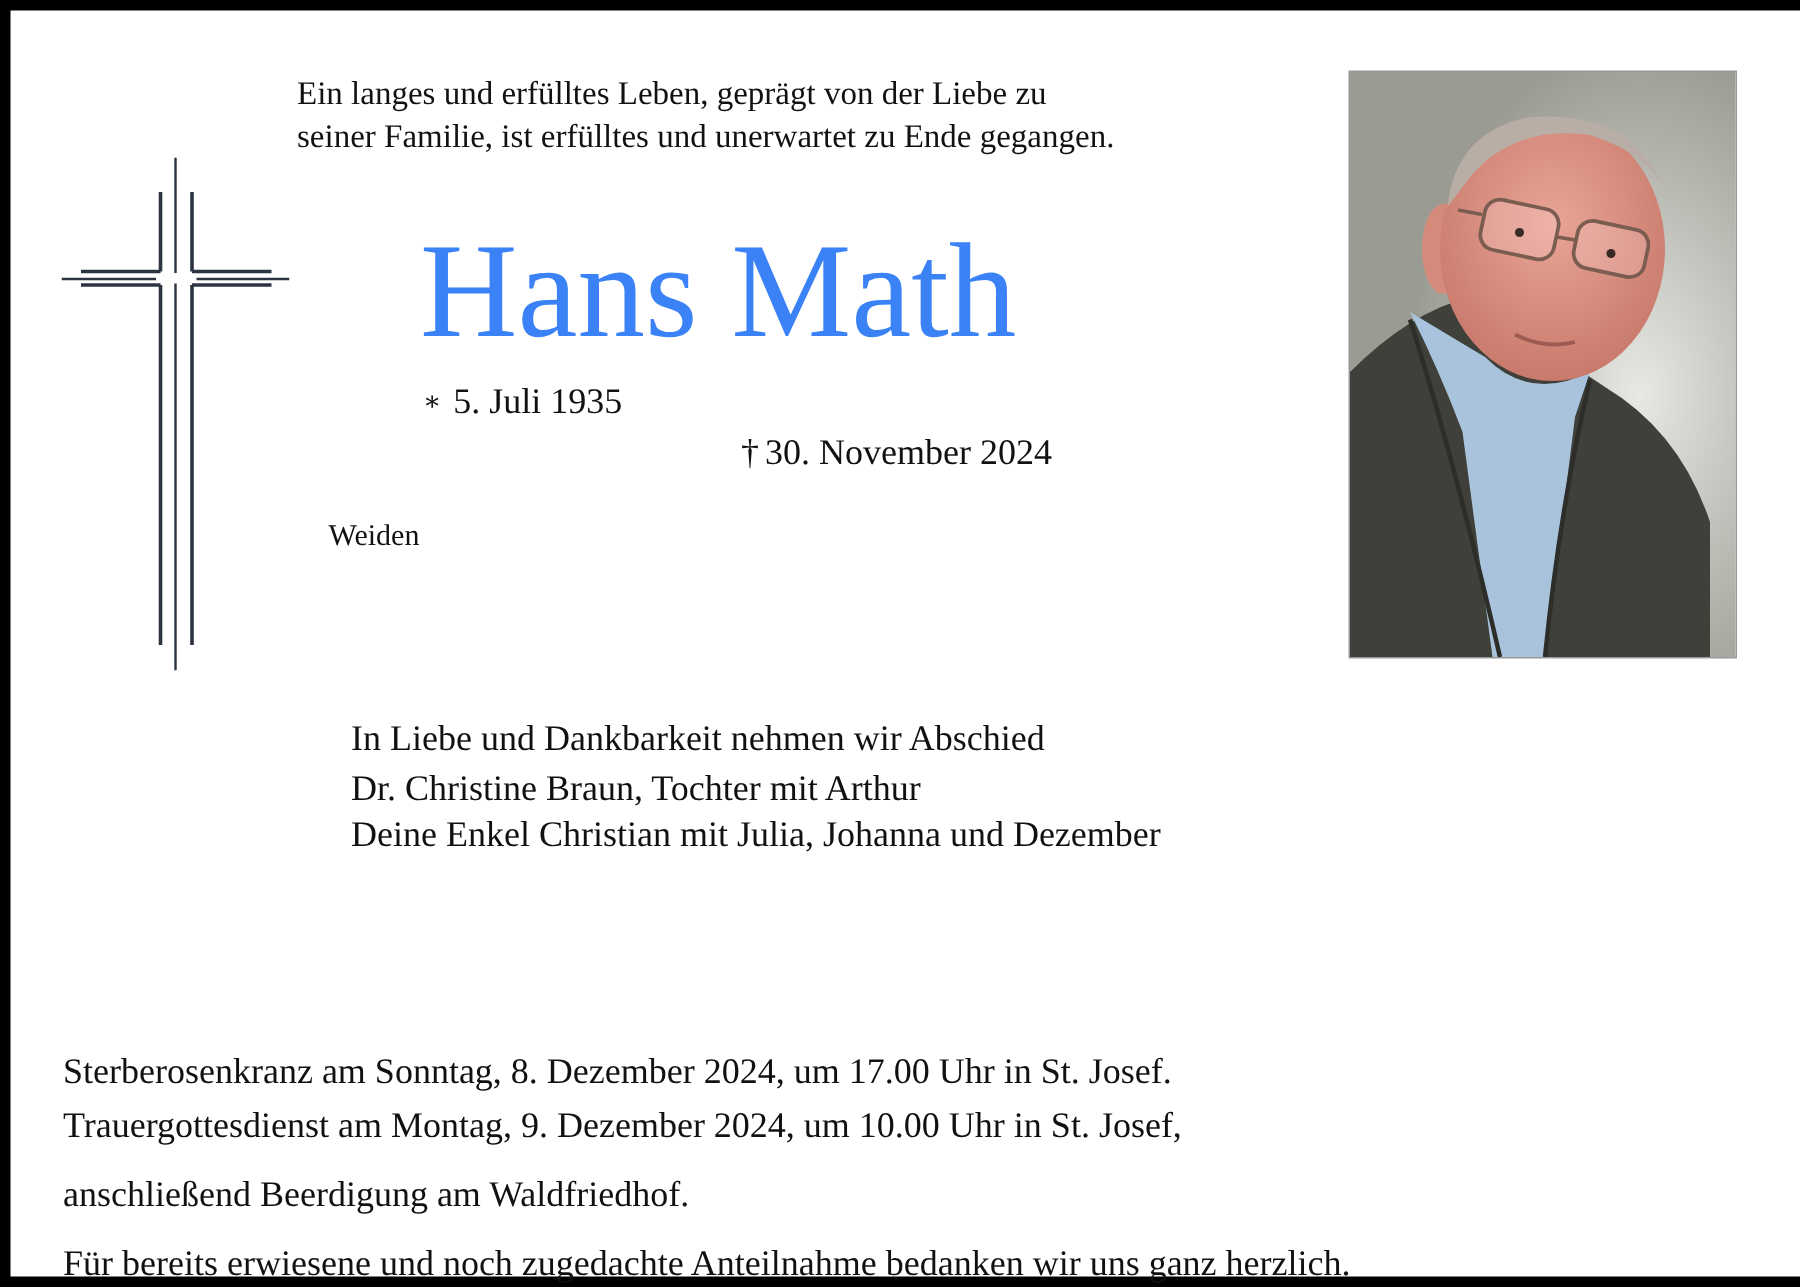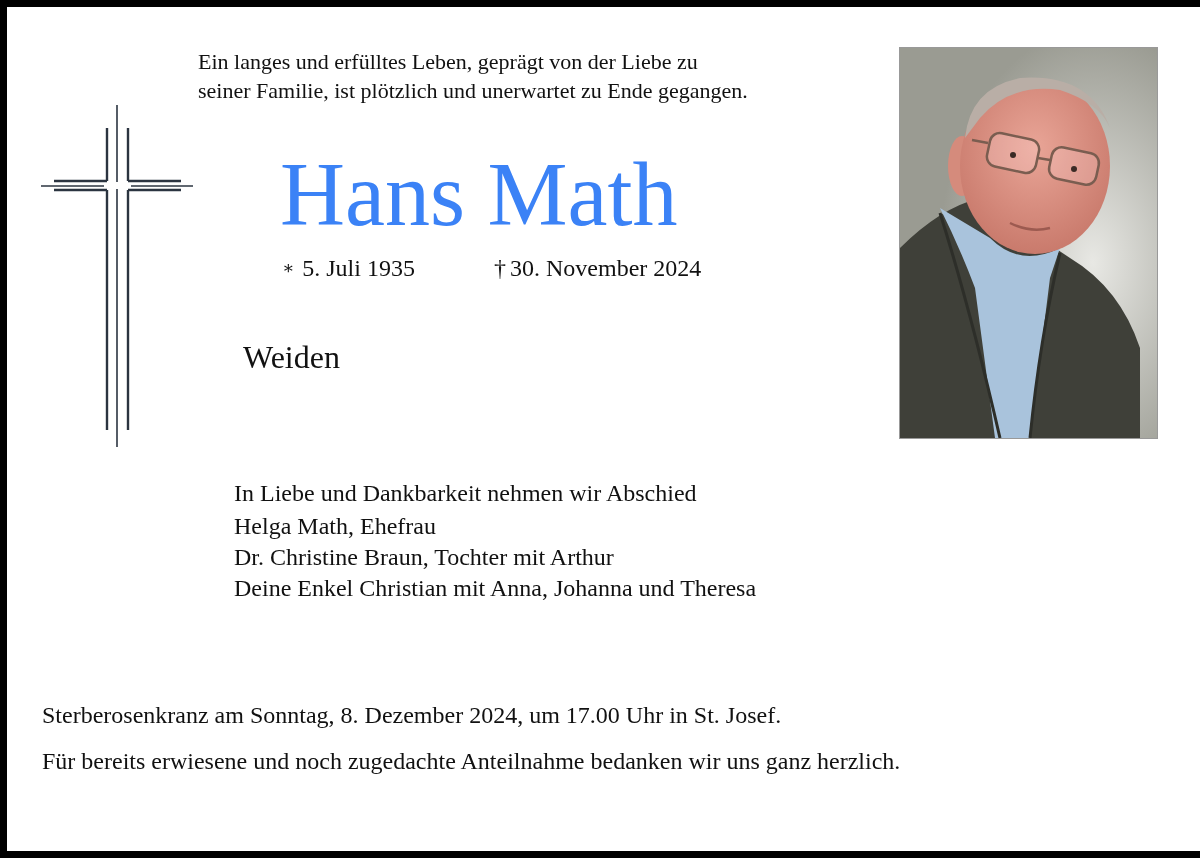--- a/index.html
+++ b/index.html
@@ -9,24 +9,24 @@
       background: #ffffff;
       font-family: "Liberation Serif", "DejaVu Serif", serif;
       color: #111;
       padding-left: 32px;
     }
     .abs { position: absolute; white-space: nowrap; }
     .intro { left: 191px; top: 40px; font-size: 22px; line-height: 29px; }
     .name { left: 273px; top: 138px; font-size: 90px; line-height: 100px; letter-spacing: 0px; color: #3b82f6; }
     .dates { top: 246px; font-size: 24px; line-height: 30px; }
     .birth { left: 275px; }
-    .death { left: 487px; }
+    .death { left: 487px; margin-top: 34px; }
     .star { font-size: 18px; margin-right: 8px; position: relative; top: -2px; }
     .dagger { margin-right: 4px; }
-    .city { left: 236px; top: 335px; font-size: 32px; line-height: 30px; }
+    .city { left: 212px; top: 335px; font-size: 20px; line-height: 30px; }
     .family { left: 227px; top: 422px; font-size: 24px; margin-top: 48px; }
     .family .heading { line-height: 32px; margin-bottom: 2px; }
     .family .member { line-height: 31px; }
     .events { left: 35px; top: 677px; font-size: 24px; }
     .events .ev { line-height: 30px; margin-top: 16px; }
     .events .gap { margin-top: 6px; }
     .thanks { margin-top: 4px; }
     .photo {
       position: absolute; left: 892px; top: 40px; width: 257px; height: 390px;
       border: 1px solid #999;
@@ -57,43 +57,44 @@
       <line x1="0" y1="81" x2="63" y2="81" stroke-width="1.6"></line>
       <line x1="90" y1="81" x2="152" y2="81" stroke-width="1.6"></line>
 
       <line x1="13" y1="85" x2="66" y2="85" stroke-width="2.4"></line>
       <line x1="87" y1="85" x2="140" y2="85" stroke-width="2.4"></line>
     </g>
   </svg>
 
   <div class="abs intro">
     <div>Ein langes und erfülltes Leben, geprägt von der Liebe zu</div>
-    <div>seiner Familie, ist plötzlich und unerwartet zu Ende gegangen.</div>
+    <div>seiner Familie, ist erfülltes und unerwartet zu Ende gegangen.</div>
   </div>
 
   <div class="abs name">Hans Math</div>
 
   <div class="abs dates birth">
     <span class="star">∗</span><span>5. Juli 1935</span>
   </div>
   <div class="abs dates death">
     <span class="dagger">†</span><span>30. November 2024</span>
   </div>
 
   <div class="abs city">Weiden</div>
 
   <div class="abs family">
     <div class="heading">In Liebe und Dankbarkeit nehmen wir Abschied</div>
-    <div class="member">Helga Math, Ehefrau</div>
     <div class="member">Dr. Christine Braun, Tochter mit Arthur</div>
-    <div class="member">Deine Enkel Christian mit Anna, Johanna und Theresa</div>
+    <div class="member">Deine Enkel Christian mit Julia, Johanna und Dezember</div>
   </div>
 
   <div class="abs events">
     <div class="ev">Sterberosenkranz am Sonntag, 8. Dezember 2024, um 17.00 Uhr in St. Josef.</div>
+    <div class="ev gap">Trauergottesdienst am Montag, 9. Dezember 2024, um 10.00 Uhr in St. Josef,</div>
+    <div class="ev">anschließend Beerdigung am Waldfriedhof.</div>
     <div class="ev thanks">Für bereits erwiesene und noch zugedachte Anteilnahme bedanken wir uns ganz herzlich.</div>
   </div>
 
   <div class="photo" title="Portrait of Hans Math">
     <svg width="257" height="390" viewBox="0 0 257 390">
       <defs>
         <radialGradient id="bgGlow" cx="75%" cy="55%" r="60%">
           <stop offset="0%" stop-color="#e8e8e4"></stop>
           <stop offset="100%" stop-color="#9a9b92"></stop>
         </radialGradient>

